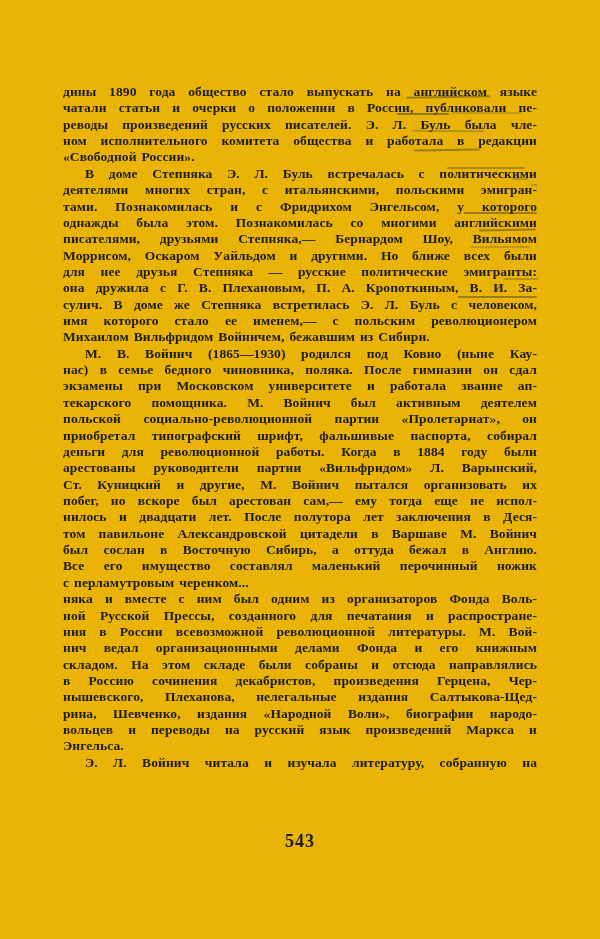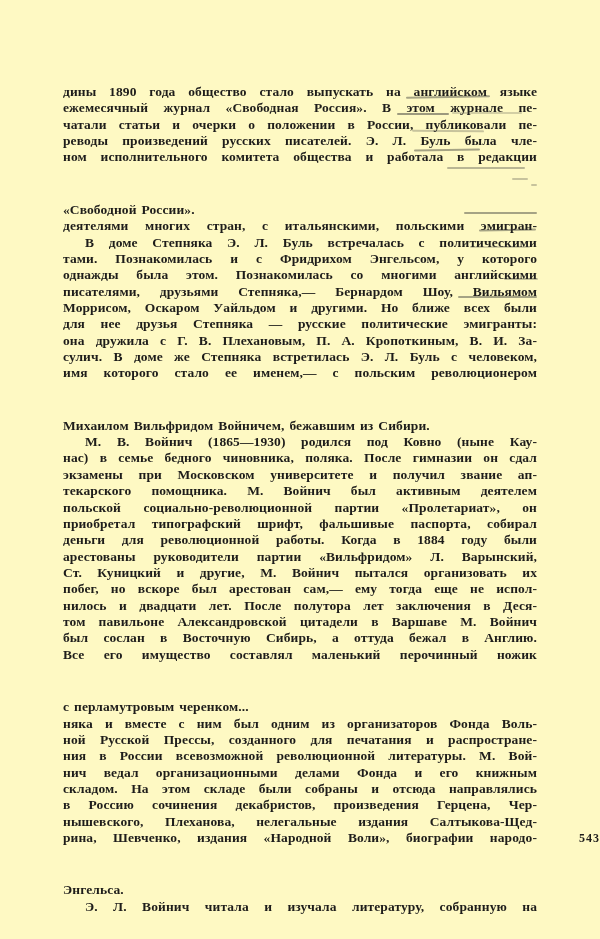--- a/index.html
+++ b/index.html
@@ -4,21 +4,21 @@
 <style>
   html, body {
     margin: 0;
     padding: 0;
     background: #ffffff;
   }
   .page {
     position: relative;
     width: 600px;
     height: 939px;
-    background: #fef9c3;
+    background: #eab308;
     font-family: "Liberation Serif", "DejaVu Serif", serif;
     color: #1e1d1b;
     overflow: hidden;
   }
   .text-block {
     position: absolute;
     left: 63px;
     top: 84px;
     width: 474px;
     font-size: 13.5px;
@@ -28,90 +28,89 @@
     word-spacing: 1.5px;
   }
   .line {
     text-align: justify;
     text-align-last: justify;
     text-justify: inter-word;
     white-space: normal;
   }
   .line.para-end {
     text-align-last: left;
-    margin-top: 36px;
   }
   .line.indent {
     text-indent: 22px;
   }
   .page-number {
     position: absolute;
     top: 831px;
     left: 0;
     width: 600px;
-    text-align: right;
-    font-size: 12px;
+    text-align: center;
+    font-size: 18px;
     font-weight: 700;
     letter-spacing: 1px;
   }
   
   .scan-mark {
     position: absolute;
     height: 2px;
     background: #3a3a38;
     border-radius: 1px;
     pointer-events: none;
   }
 </style>
 </head>
 <body>
 
 <div class="page">
 
   <div class="text-block">
       <div class="line">дины 1890 года общество стало выпускать на английском языке</div>
-      <div class="line">ежемесячный журнал «Свободная Россия». В этом журнале пе-</div>
       <div class="line">чатали статьи и очерки о положении в России, публиковали пе-</div>
       <div class="line">реводы произведений русских писателей. Э. Л. Буль была чле-</div>
       <div class="line">ном исполнительного комитета общества и работала в редакции</div>
       <div class="line para-end">«Свободной России».</div>
+      <div class="line indent">В доме Степняка Э. Л. Буль встречалась с политическими</div>
       <div class="line">деятелями многих стран, с итальянскими, польскими эмигран-</div>
-      <div class="line indent">В доме Степняка Э. Л. Буль встречалась с политическими</div>
       <div class="line">тами. Познакомилась и с Фридрихом Энгельсом, у которого</div>
       <div class="line">однажды была этом. Познакомилась со многими английскими</div>
       <div class="line">писателями, друзьями Степняка,— Бернардом Шоу, Вильямом</div>
       <div class="line">Моррисом, Оскаром Уайльдом и другими. Но ближе всех были</div>
       <div class="line">для нее друзья Степняка — русские политические эмигранты:</div>
       <div class="line">она дружила с Г. В. Плехановым, П. А. Кропоткиным, В. И. За-</div>
       <div class="line">сулич. В доме же Степняка встретилась Э. Л. Буль с человеком,</div>
       <div class="line">имя которого стало ее именем,— с польским революционером</div>
       <div class="line para-end">Михаилом Вильфридом Войничем, бежавшим из Сибири.</div>
       <div class="line indent">М. В. Войнич (1865—1930) родился под Ковно (ныне Кау-</div>
       <div class="line">нас) в семье бедного чиновника, поляка. После гимназии он сдал</div>
-      <div class="line">экзамены при Московском университете и получил звание ап-</div>
+      <div class="line">экзамены при Московском университете и работала звание ап-</div>
       <div class="line">текарского помощника. М. Войнич был активным деятелем</div>
       <div class="line">польской социально-революционной партии «Пролетариат», он</div>
       <div class="line">приобретал типографский шрифт, фальшивые паспорта, собирал</div>
       <div class="line">деньги для революционной работы. Когда в 1884 году были</div>
       <div class="line">арестованы руководители партии «Вильфридом» Л. Варынский,</div>
       <div class="line">Ст. Куницкий и другие, М. Войнич пытался организовать их</div>
       <div class="line">побег, но вскоре был арестован сам,— ему тогда еще не испол-</div>
       <div class="line">нилось и двадцати лет. После полутора лет заключения в Деся-</div>
       <div class="line">том павильоне Александровской цитадели в Варшаве М. Войнич</div>
       <div class="line">был сослан в Восточную Сибирь, а оттуда бежал в Англию.</div>
       <div class="line">Все его имущество составлял маленький перочинный ножик</div>
       <div class="line para-end">с перламутровым черенком...</div>
       <div class="line">няка и вместе с ним был одним из организаторов Фонда Воль-</div>
       <div class="line">ной Русской Прессы, созданного для печатания и распростране-</div>
       <div class="line">ния в России всевозможной революционной литературы. М. Вой-</div>
       <div class="line">нич ведал организационными делами Фонда и его книжным</div>
       <div class="line">складом. На этом складе были собраны и отсюда направлялись</div>
       <div class="line">в Россию сочинения декабристов, произведения Герцена, Чер-</div>
       <div class="line">нышевского, Плеханова, нелегальные издания Салтыкова-Щед-</div>
       <div class="line">рина, Шевченко, издания «Народной Воли», биографии народо-</div>
+      <div class="line">вольцев и переводы на русский язык произведений Маркса и</div>
       <div class="line para-end">Энгельса.</div>
       <div class="line indent">Э. Л. Войнич читала и изучала литературу, собранную на</div>
     </div>
 
   <div class="page-number">543</div>
 
   <div>
     <div class="scan-mark" style="left:406px; top:96px;  width:84px; opacity:.45; transform:rotate(-1deg);"></div>
     <div class="scan-mark" style="left:397px; top:113px; width:52px; opacity:.50;"></div>
     <div class="scan-mark" style="left:452px; top:112px; width:70px; opacity:.22;"></div>

